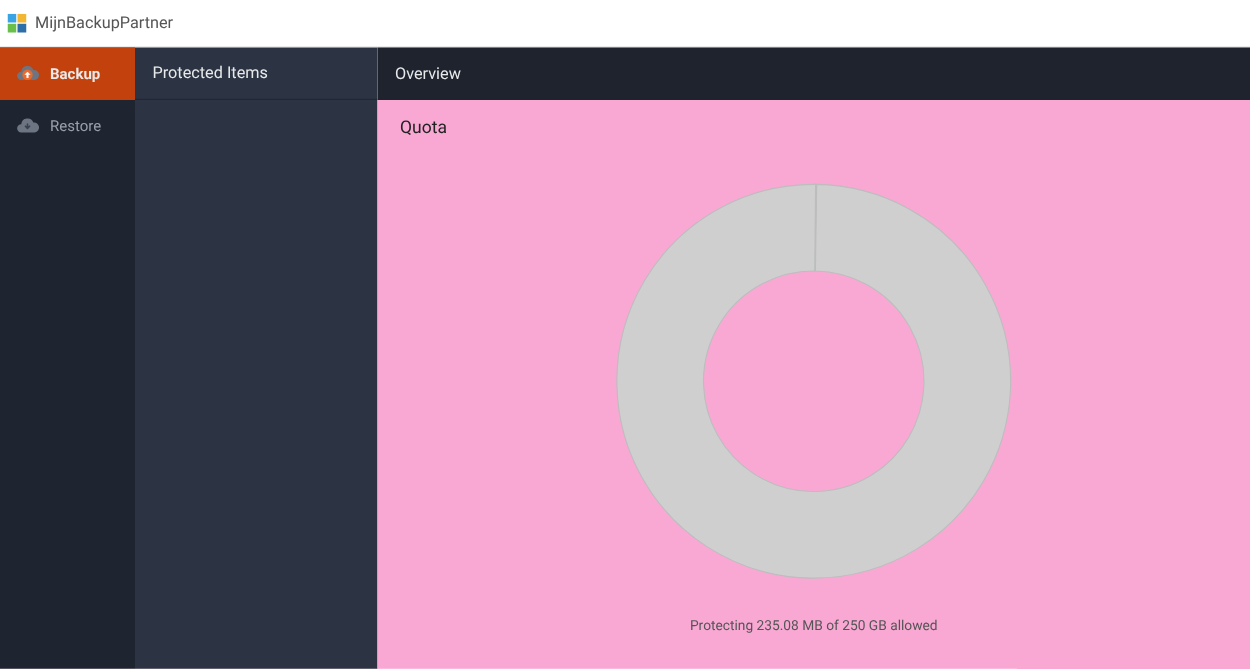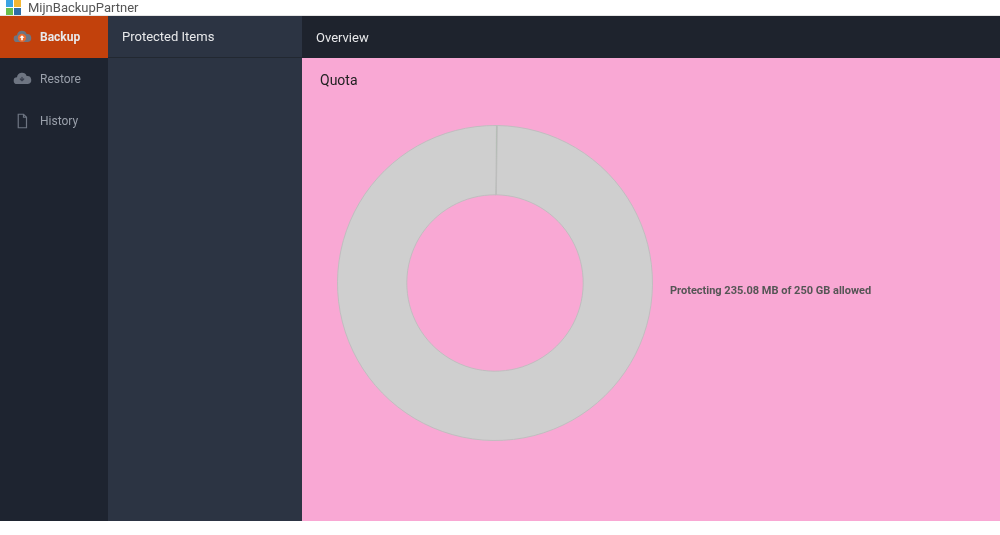--- a/index.html
+++ b/index.html
@@ -6,21 +6,21 @@
     body {
       font-family: -apple-system, BlinkMacSystemFont, "Segoe UI", Roboto, sans-serif;
       font-size: 13px;
       color: #333;
       background: #fff;
       width: 1000px;
       height: 535px;
       overflow: hidden;
     }
     .titlebar {
-      height: 16px;
+      height: 38px;
       background: #fff;
       border-bottom: 1px solid #e5e5e5;
       display: flex;
       align-items: center;
       padding-left: 6px;
     }
     .titlebar .logo {
       width: 16px;
       height: 16px;
       margin-right: 6px;
@@ -98,22 +98,22 @@
       overflow: auto;
     }
     .quota-title {
       font-weight: normal;
       font-size: 14px;
       color: #222;
       margin-bottom: 20px;
     }
     .donut-wrap {
       display: flex;
+      flex-direction: column;
       align-items: center;
-      font-weight: bold;
     }
     .donut {
       width: 350px;
       height: 350px;
     }
     .donut-caption {
       margin-top: 14px;
       font-size: 11px;
       color: #555;
     }
@@ -148,29 +148,20 @@
     </div>
     <div class="sidebar-item">
       <span class="icon">
         <svg viewBox="0 0 24 24" width="20" height="20">
           <path fill="#6e7582" d="M19 18H6a4 4 0 0 1 0-8 6 6 0 0 1 11.6-1.5A4.5 4.5 0 0 1 19 18z"></path>
           <path d="M12 10v4m0 0l-2-2m2 2l2-2" stroke="#3b4150" stroke-width="1.6" fill="none" stroke-linecap="round"></path>
         </svg>
       </span>
       <span>Restore</span>
     </div>
-    <div class="sidebar-item">
-      <span class="icon">
-        <svg viewBox="0 0 24 24" width="18" height="18">
-          <path fill="none" stroke="#6e7582" stroke-width="1.6" d="M7 3h7l4 4v14H7z"></path>
-          <path fill="none" stroke="#6e7582" stroke-width="1.6" d="M14 3v4h4"></path>
-        </svg>
-      </span>
-      <span>History</span>
-    </div>
   </nav>
 
   <aside class="panel2">
     <div class="panel2-header">
       <span>Protected Items</span>
     </div>
   </aside>
 
   <section class="content">
     <div class="content-header">

